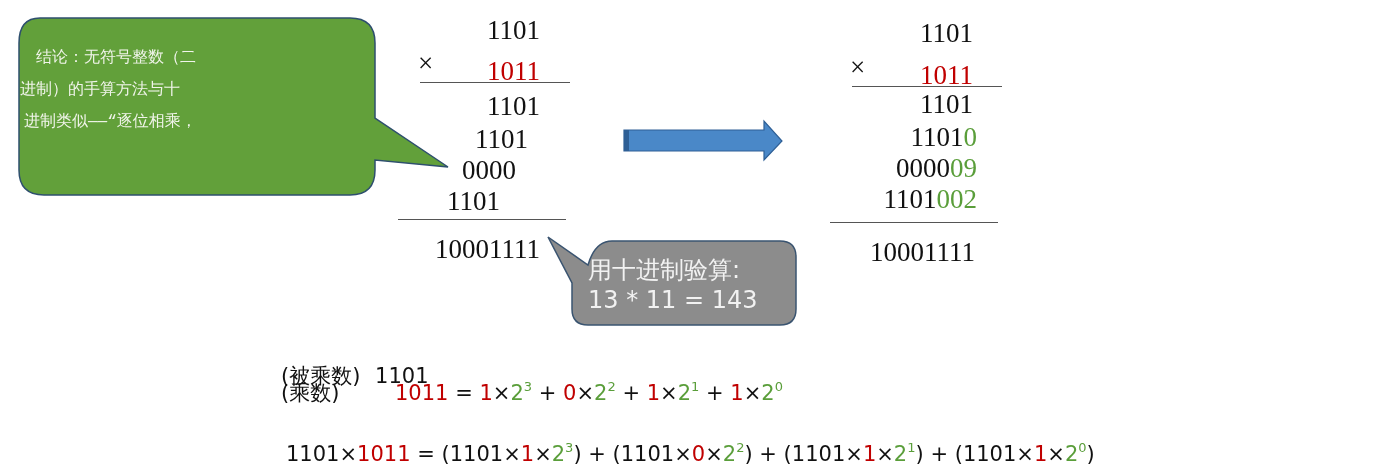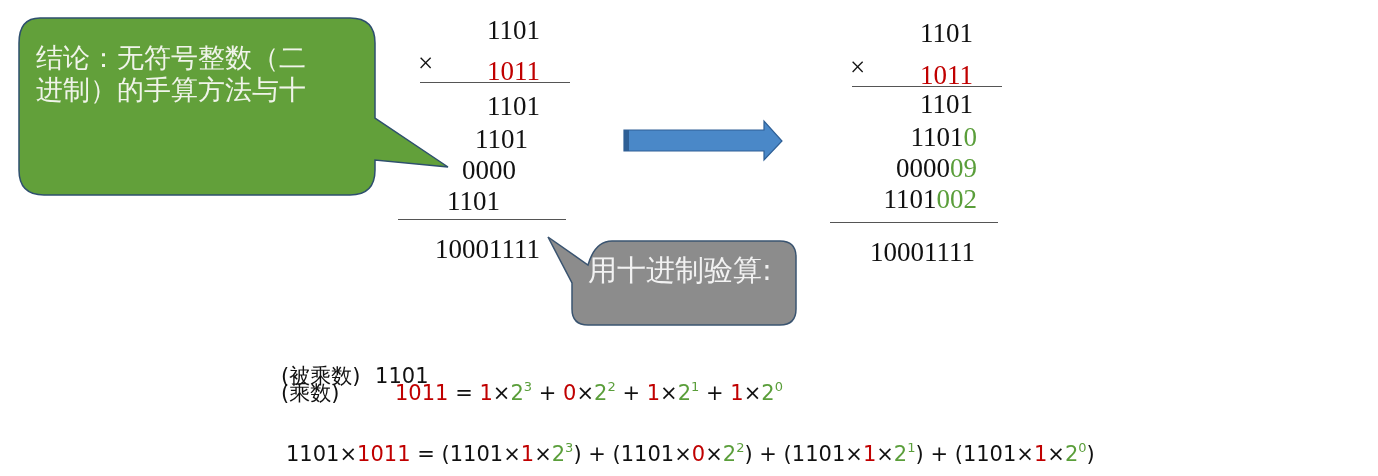--- a/index.html
+++ b/index.html
@@ -3,52 +3,54 @@
 <meta charset="utf-8">
 <style>
   html, body { margin: 0; padding: 0; }
   body { width: 1378px; height: 476px; background: #ffffff; position: relative; overflow: hidden; font-family: "Liberation Serif", serif; }
   .abs { position: absolute; }
   .serif { font-family: "Liberation Serif", "DejaVu Serif", serif; font-size: 27px; color: #111; line-height: 1; }
   .red { color: #c00000; margin-top: 8px; }
   .green { color: #5a9e3a; }
   .rule { position: absolute; height: 1px; background: #555; }
   .right { text-align: right; }
-  .callout-text { color: #f0f4ea; font-size: 27px; line-height: 32px; text-align: center; font-family: Liberation Sans, sans-serif; }
-  .grey-text { color: #f2f2f2; font-size: 29px; line-height: 30px; font-family: "DejaVu Sans", sans-serif; }
+  .callout-text { color: #f0f4ea; font-size: 16px; line-height: 32px; text-align: center; font-family: Liberation Mono, monospace; }
+  .grey-text { color: #f2f2f2; font-size: 24px; line-height: 30px; font-family: "DejaVu Sans", sans-serif; }
   .formula { font-family: "DejaVu Sans", "Liberation Sans", sans-serif; font-size: 21px; color: #111; white-space: nowrap; }
   sup { font-size: 13px; vertical-align: 9px; }
 </style>
 </head>
 <body>
 
 <svg class="abs" style="left:0;top:0" width="460" height="210">
   <path d="M40,18 L350,18 Q375,18 375,43 L375,118 L448,167 L375,160 L375,170 Q375,195 350,195 L44,195 Q19,195 19,170 L19,43 Q19,18 40,18 Z" fill="#62a03a" stroke="#2e4f6e" stroke-width="1.5"></path>
 </svg>
 <div class="abs callout-text" style="left:20px;top:42px;width:352px;">
   <div style="text-align:left;padding-left:16px;">结论：无符号整数（二</div>
-  <div style="text-align:left;padding-left:16px;">进制）的手算方法与十</div>
+  <div style="text-align:left;">进制）的手算方法与十</div>
+  <div style="text-align:left;padding-left:4px;">进制类似——“逐位相乘，</div>
 </div>
 
 <div class="abs serif right" style="left:440px;top:17px;width:100px;">1101</div>
 <div class="abs serif" style="left:418px;top:50px;">×</div>
 <div class="abs serif right red" style="left:440px;top:50px;width:100px;">1011</div>
 <div class="rule" style="left:420px;top:82px;width:150px;"></div>
 <div class="abs serif right" style="left:440px;top:93px;width:100px;">1101</div>
 <div class="abs serif right" style="left:428px;top:126px;width:100px;">1101</div>
 <div class="abs serif right" style="left:416px;top:157px;width:100px;">0000</div>
 <div class="abs serif right" style="left:400px;top:188px;width:100px;">1101</div>
 <div class="rule" style="left:398px;top:219px;width:168px;"></div>
 <div class="abs serif right" style="left:400px;top:236px;width:140px;">10001111</div>
 
 <svg class="abs" style="left:540px;top:225px" width="260" height="105">
   <path d="M8,12 L48,40 Q55,16 72,16 L240,16 Q256,16 256,32 L256,84 Q256,100 240,100 L48,100 Q32,100 32,84 L32,58 Z" fill="#8c8c8c" stroke="#3a5470" stroke-width="1.5"></path>
 </svg>
 <div class="abs grey-text" style="left:588px;top:255px;">
   <div>用十进制验算:</div>
+  <div>13 * 11 = 143</div>
 </div>
 
 <svg class="abs" style="left:620px;top:118px" width="170" height="50">
   <path d="M4,12 L144,12 L144,3 L162,23 L144,42 L144,33 L4,33 Z" fill="#4a88c8" stroke="#2e5f95" stroke-width="1.2"></path>
   <rect x="4" y="12" width="5" height="21" fill="#2e5f95"></rect>
 </svg>
 
 <div class="abs serif right" style="left:873px;top:20px;width:100px;">1101</div>
 <div class="abs serif" style="left:850px;top:54px;">×</div>
 <div class="abs serif right red" style="left:873px;top:54px;width:100px;">1011</div>

